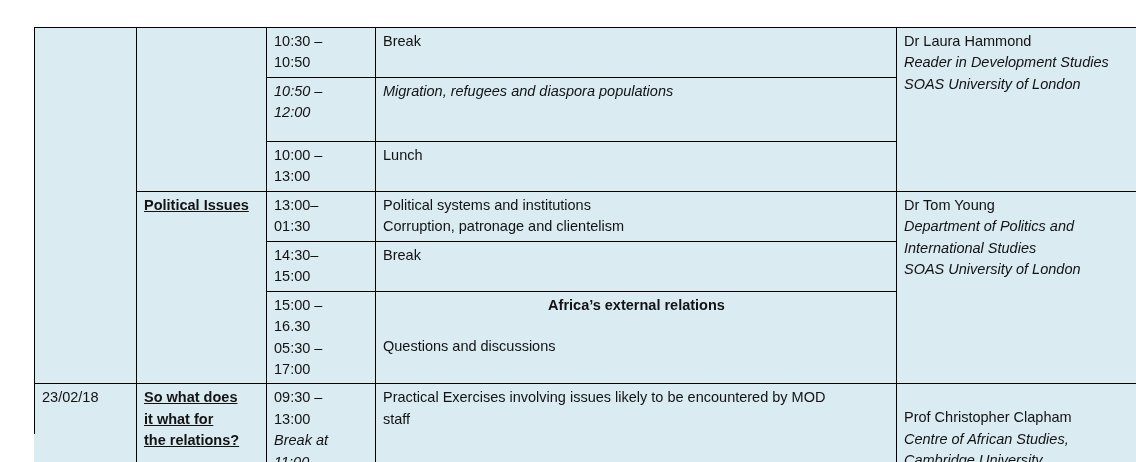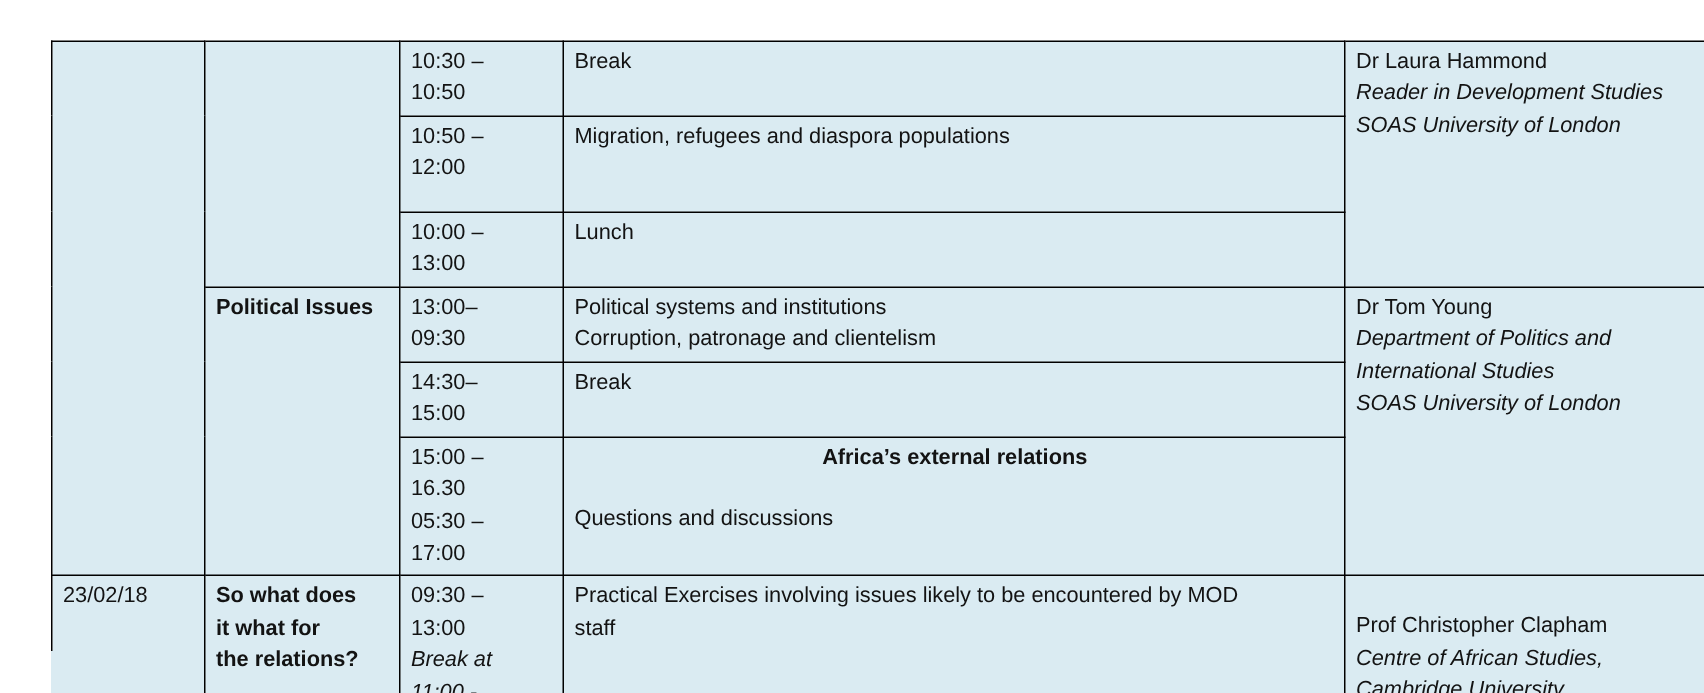--- a/index.html
+++ b/index.html
@@ -46,36 +46,36 @@
   }
 
   table.schedule td {
     border: 1px solid #000000;
     vertical-align: top;
     padding: 3px 6px 3px 7px;
     background: #daebf2;
   }
 
   td.c-date   { width: 88px;  text-align: left; }
-  td.c-title  { width: 116px; font-weight: bold; }
+  td.c-title  { width: 116px; font-weight: bold; text-decoration: underline; }
   td.c-time   { width: 95px; }
   td.c-topic  { width: 507px; }
   td.c-person { width: 258px; }
 
   td.white { background: #ffffff; }
 
   .ital { font-style: italic; }
   .bold { font-weight: bold; text-align: center; }
 
   .line { display: block; }
   .spacer { display: block; height: 20px; }
 
   
   tr.r1 td { height: 35px; }
-  tr.r2 td { height: 57px; }
+  tr.r2 td { height: 57px; font-style: italic; }
   tr.r3 td { height: 35px; }
   tr.r4 td { height: 38px; }
   tr.r5 td { height: 34px; }
   tr.r6 td { height: 78px; }
   tr.r7 td { height: 88px; }
 </style>
 </head>
 <body>
 
 <div class="page">
@@ -117,21 +117,21 @@
         </td>
         <td class="c-topic">
           <span class="line">Lunch</span>
         </td>
       </tr>
 
       <tr class="r4">
         <td class="c-title" rowspan="3">Political Issues</td>
         <td class="c-time">
           <span class="line">13:00–</span>
-          <span class="line">09:30</span>
+          <span class="line">01:30</span>
         </td>
         <td class="c-topic">
           <span class="line">Political systems and institutions</span>
           <span class="line">Corruption, patronage and clientelism</span>
         </td>
         <td class="c-person" rowspan="3">
           <span class="line">Dr Tom Young</span>
           <span class="line ital">Department of Politics and</span>
           <span class="line ital">International Studies</span>
           <span class="line ital">SOAS University of London</span>

